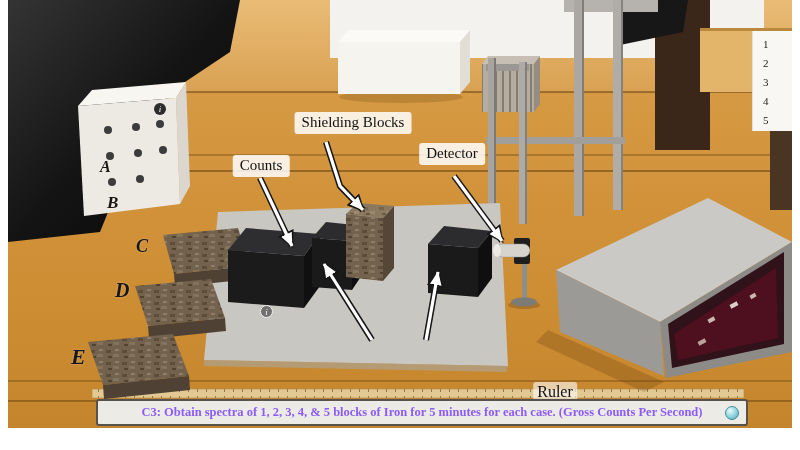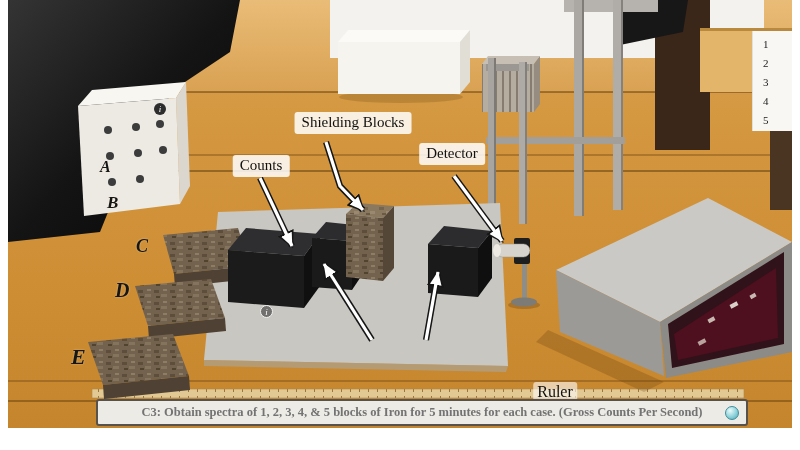--- a/index.html
+++ b/index.html
@@ -24,21 +24,21 @@
   .numbers-panel .num { font:11px/19px "Liberation Serif",serif; color:#222; }
   .info-icon { position:absolute; border-radius:50%; display:flex; align-items:center;
            justify-content:center; font-family:"Liberation Serif",serif; font-style:italic; }
   .info-dark  { left:146px; top:103px; width:12px; height:12px; background:#2d2d2d; color:#fff; font-size:9px; }
   .info-light { left:252px; top:305px; width:13px; height:13px; background:rgba(25,25,25,.5);
            border:1.5px solid #f2f2f2; color:#fff; font-size:9px; }
   .status-bar { position:absolute; left:88px; top:399px; width:652px; height:27px;
            background:#edebe6; border:2px solid #57524b; border-radius:3px;
            display:flex; align-items:center; justify-content:center; }
   .status-bar .txt { font-weight:bold; font-size:12.5px; font-family:"Liberation Serif",serif;
-           color:#737373; white-space:nowrap; }
+           color:#8b5cf6; white-space:nowrap; }
   .status-icon { position:absolute; right:7px; top:50%; transform:translateY(-50%);
            width:14px; height:14px; border-radius:50%; border:1px solid #3d8d9b;
            background:radial-gradient(circle at 35% 30%,#eafafa,#8ed2da 55%,#4da4b4); }
 </style>
 </head>
 <body>
 
 <div class="frame">
   <div class="scene">
 

